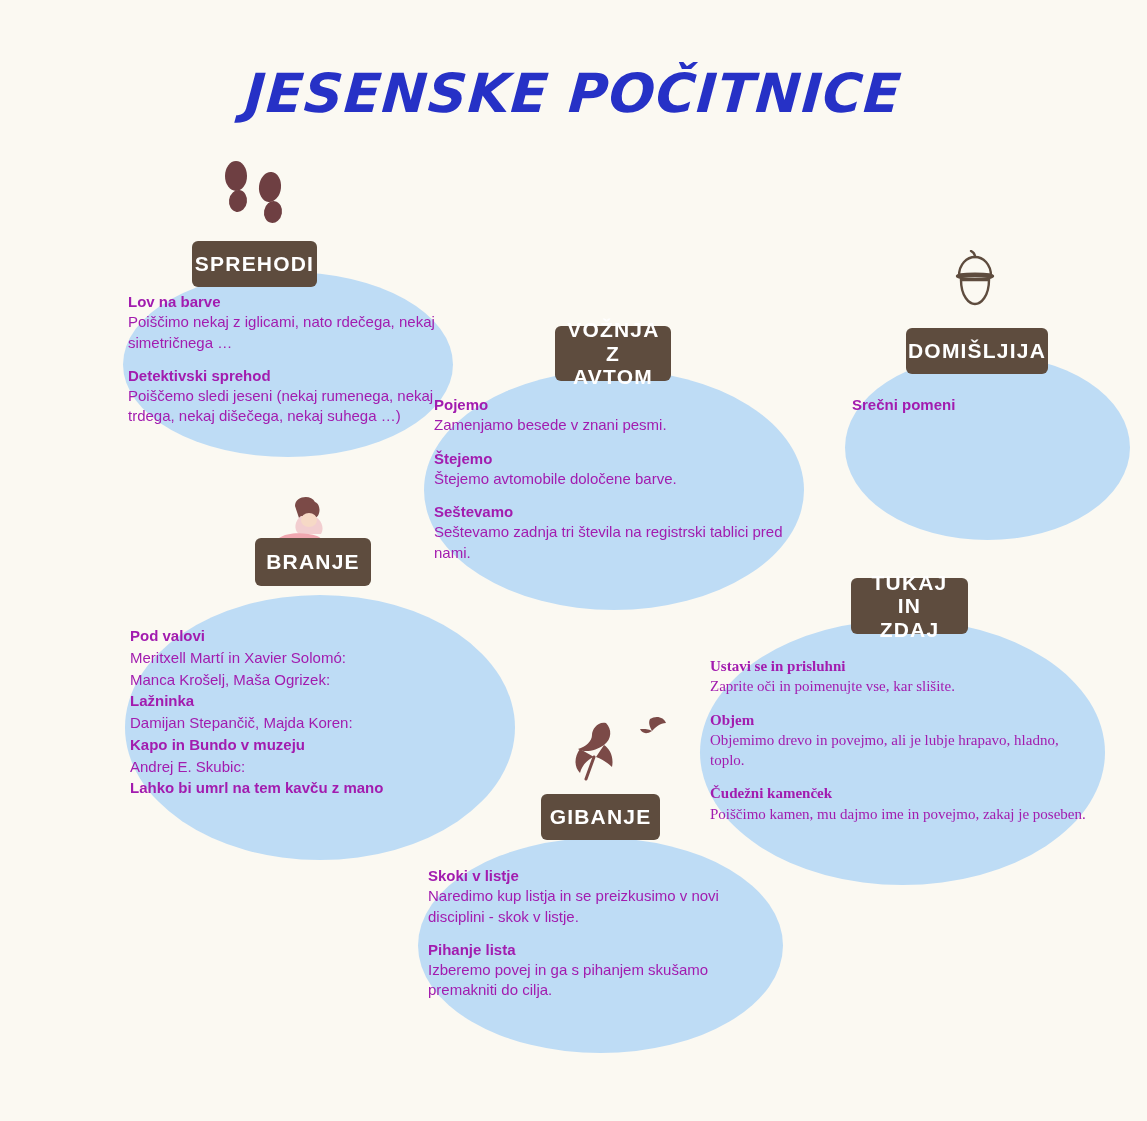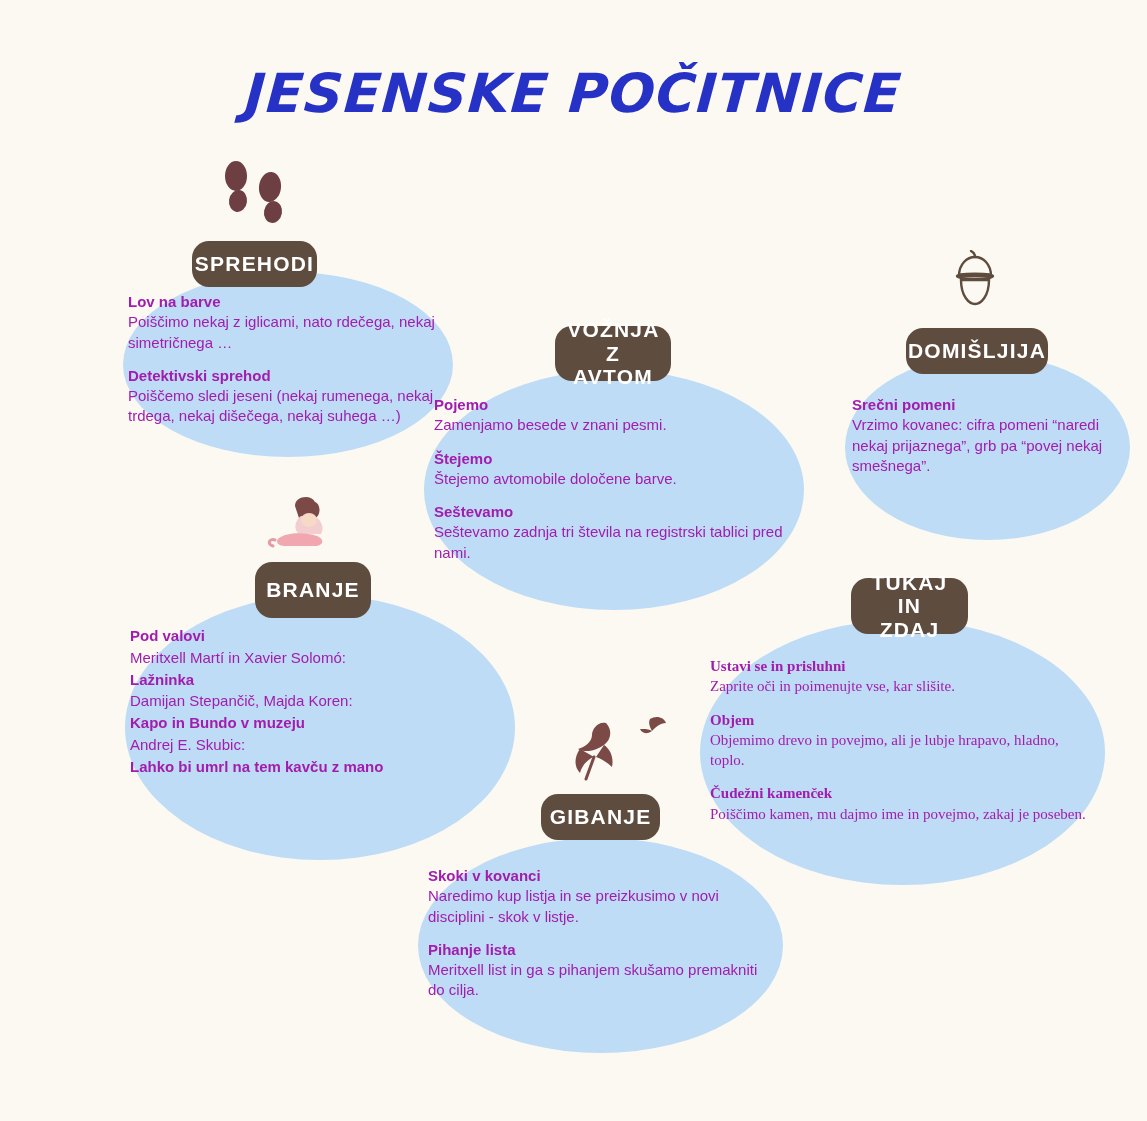--- a/index.html
+++ b/index.html
@@ -54,21 +54,21 @@
   }
   .bubble-text .bd {
     display: block;
   }
   .bubble-text .grp { margin-bottom: 13px; display: block; }
   .bubble-text .grp:last-child { margin-bottom: 0; }
   .tag {
     position: absolute;
     background: #5e4c3e;
     color: #ffffff;
-    border-radius: 17px;
+    border-radius: 6px;
     font-family: "Liberation Sans", sans-serif;
     font-weight: bold;
     font-size: 21px;
     letter-spacing: 1.2px;
     display: flex;
     align-items: center;
     justify-content: center;
     text-align: center;
     line-height: 1.12;
     padding: 6px 18px;
@@ -141,21 +141,20 @@
       <path d="M16 30 C16 46, 24 54, 30 54 C36 54, 44 46, 44 30 Z" fill="none" stroke="#5e4c3e" stroke-width="2.4"></path>
       <path d="M30 7 C30 3, 28 2, 26 1" fill="none" stroke="#5e4c3e" stroke-width="2.4" stroke-linecap="round"></path>
     </svg>
   </div>
 
   <div class="bubble" style="left:845px; top:355px; width:285px; height:185px;"></div>
 
   <div class="bubble-text" style="left:852px; top:395px; width:270px;">
     <span class="grp">
       <span class="hd">Srečni pomeni</span>
-      <span class="bd">Vrzimo kovanec: cifra pomeni “naredi nekaj prijaznega”, grb pa “povej nekaj smešnega”.</span>
     </span>
   </div>
 
   <div class="tag" style="left:906px; top:328px; width:142px; height:46px;">
     <span>DOMIŠLJIJA</span>
   </div>
 
   <div class="icon-wrap" style="left:265px; top:490px;">
     <svg width="82" height="72" viewBox="0 0 82 72">
       <path d="M30 16 C30 6, 46 4, 50 12 C56 14, 56 26, 50 28 L34 28 Z" fill="#7b4a47"></path>
@@ -164,28 +163,29 @@
       <path d="M14 48 C22 42, 40 42, 52 46 C58 48, 60 54, 52 56 L20 56 C12 56, 10 51, 14 48 Z" fill="#f0a7b0"></path>
       <path d="M10 50 C4 48, 2 54, 8 56" fill="none" stroke="#e59aa4" stroke-width="3" stroke-linecap="round"></path>
     </svg>
   </div>
 
   <div class="bubble" style="left:125px; top:595px; width:390px; height:265px;"></div>
 
   <div class="bubble-text" style="left:130px; top:625px; width:380px; line-height:1.45;">
     <span class="branje-line b">Pod valovi</span>
     <span class="branje-line">Meritxell Martí in Xavier Solomó:</span>
+    <span class="branje-line">Manca Krošelj, Maša Ogrizek:</span>
     <span class="branje-line b">Lažninka</span>
     <span class="branje-line">Damijan Stepančič, Majda Koren:</span>
     <span class="branje-line b">Kapo in Bundo v muzeju</span>
     <span class="branje-line">Andrej E. Skubic:</span>
     <span class="branje-line b">Lahko bi umrl na tem kavču z mano</span>
   </div>
 
-  <div class="tag" style="left:255px; top:562px; width:116px; height:56px;">
+  <div class="tag" style="left:255px; top:538px; width:116px; height:48px;">
     <span>BRANJE</span>
   </div>
 
   <div class="bubble" style="left:700px; top:620px; width:405px; height:265px;"></div>
 
   <div class="bubble-text" style="left:710px; top:656px; width:385px;font-family:Liberation Serif, serif;">
     <span class="grp">
       <span class="hd">Ustavi se in prisluhni</span>
       <span class="bd">Zaprite oči in poimenujte vse, kar slišite.</span>
     </span>
@@ -211,26 +211,26 @@
       <path d="M34 52 L26 74" stroke="#7b4a47" stroke-width="3" stroke-linecap="round" fill="none"></path>
       <path d="M90 14 C96 10, 104 12, 106 18 C100 18, 96 22, 92 26 C90 22, 88 18, 90 14 Z" fill="#7b4a47"></path>
       <path d="M92 26 C86 30, 82 28, 80 24 C86 24, 88 24, 92 26 Z" fill="#7b4a47"></path>
     </svg>
   </div>
 
   <div class="bubble" style="left:418px; top:838px; width:365px; height:215px;"></div>
 
   <div class="bubble-text" style="left:428px; top:866px; width:345px;">
     <span class="grp">
-      <span class="hd">Skoki v kovanci</span>
+      <span class="hd">Skoki v listje</span>
       <span class="bd">Naredimo kup listja in se preizkusimo v novi disciplini - skok v listje.</span>
     </span>
     <span class="grp">
       <span class="hd">Pihanje lista</span>
-      <span class="bd">Meritxell list in ga s pihanjem skušamo premakniti do cilja.</span>
+      <span class="bd">Izberemo povej in ga s pihanjem skušamo premakniti do cilja.</span>
     </span>
   </div>
 
   <div class="tag" style="left:541px; top:794px; width:119px; height:46px;">
     <span>GIBANJE</span>
   </div>
 
 </div>
 
 </body></html>

